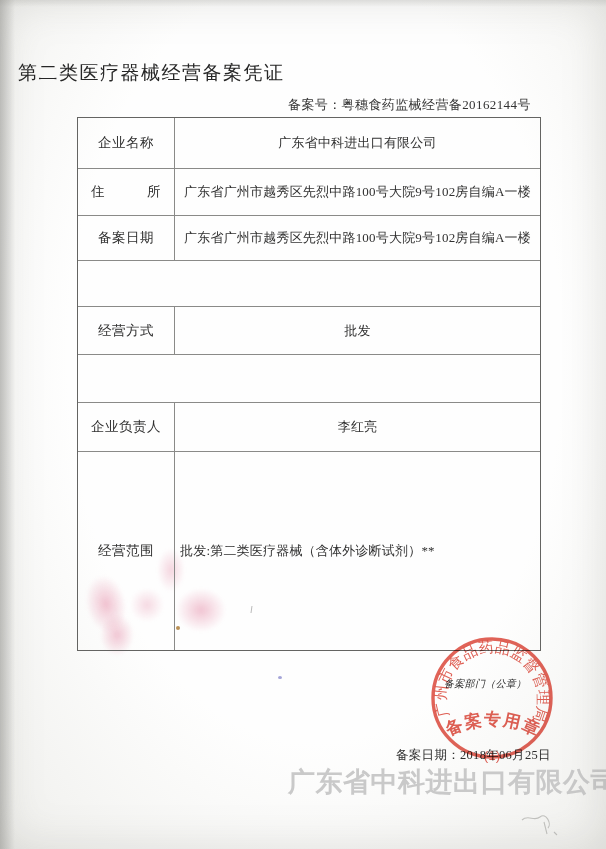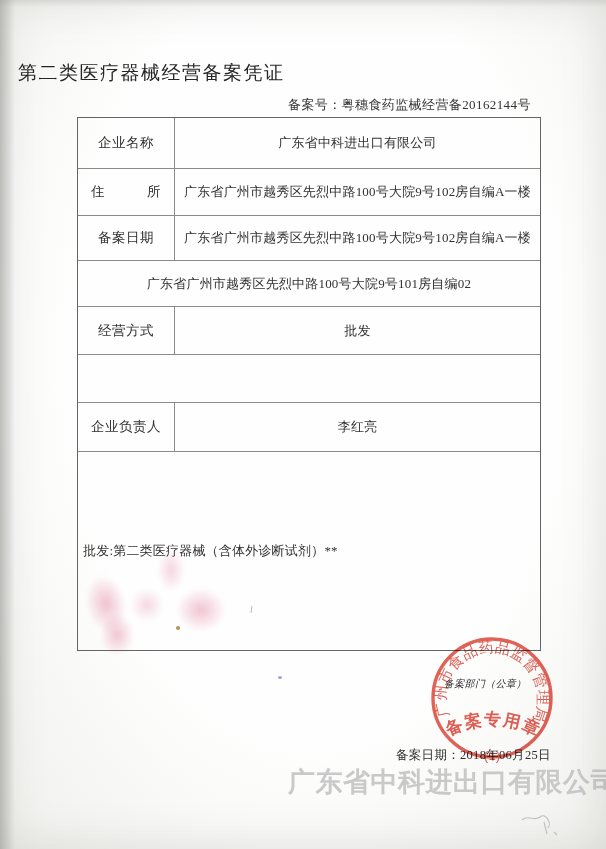--- a/index.html
+++ b/index.html
@@ -85,33 +85,33 @@
     </div>
     <div class="tr h2">
       <div class="th">住　　　所</div>
       <div class="td">广东省广州市越秀区先烈中路100号大院9号102房自编A一楼</div>
     </div>
     <div class="tr h3">
       <div class="th">备案日期</div>
       <div class="td">广东省广州市越秀区先烈中路100号大院9号102房自编A一楼</div>
     </div>
     <div class="tr h4">
-      <div class="td">广东省广州市越秀区先烈中路100号大院9号101房自编02</div>
     </div>
     <div class="tr h5">
       <div class="th">经营方式</div>
       <div class="td">批发</div>
     </div>
     <div class="tr h6">
     </div>
     <div class="tr h7">
       <div class="th">企业负责人</div>
       <div class="td">李红亮</div>
     </div>
     <div class="tr h8">
+      <div class="th">经营范围</div>
       <div class="td left">批发:第二类医疗器械（含体外诊断试剂）**</div>
     </div>
   </div>
 
   <div class="dept">备案部门（公章）</div>
   <div class="date"><span>备案日期：</span><span>2018年06月25日</span></div>
 
   <svg class="seal" viewBox="0 0 170 170" aria-hidden="true">
     <defs>
       <path id="arcTop" d="M 43.3 104.4 A 46 46 0 1 1 126.7 104.4" fill="none"></path>

